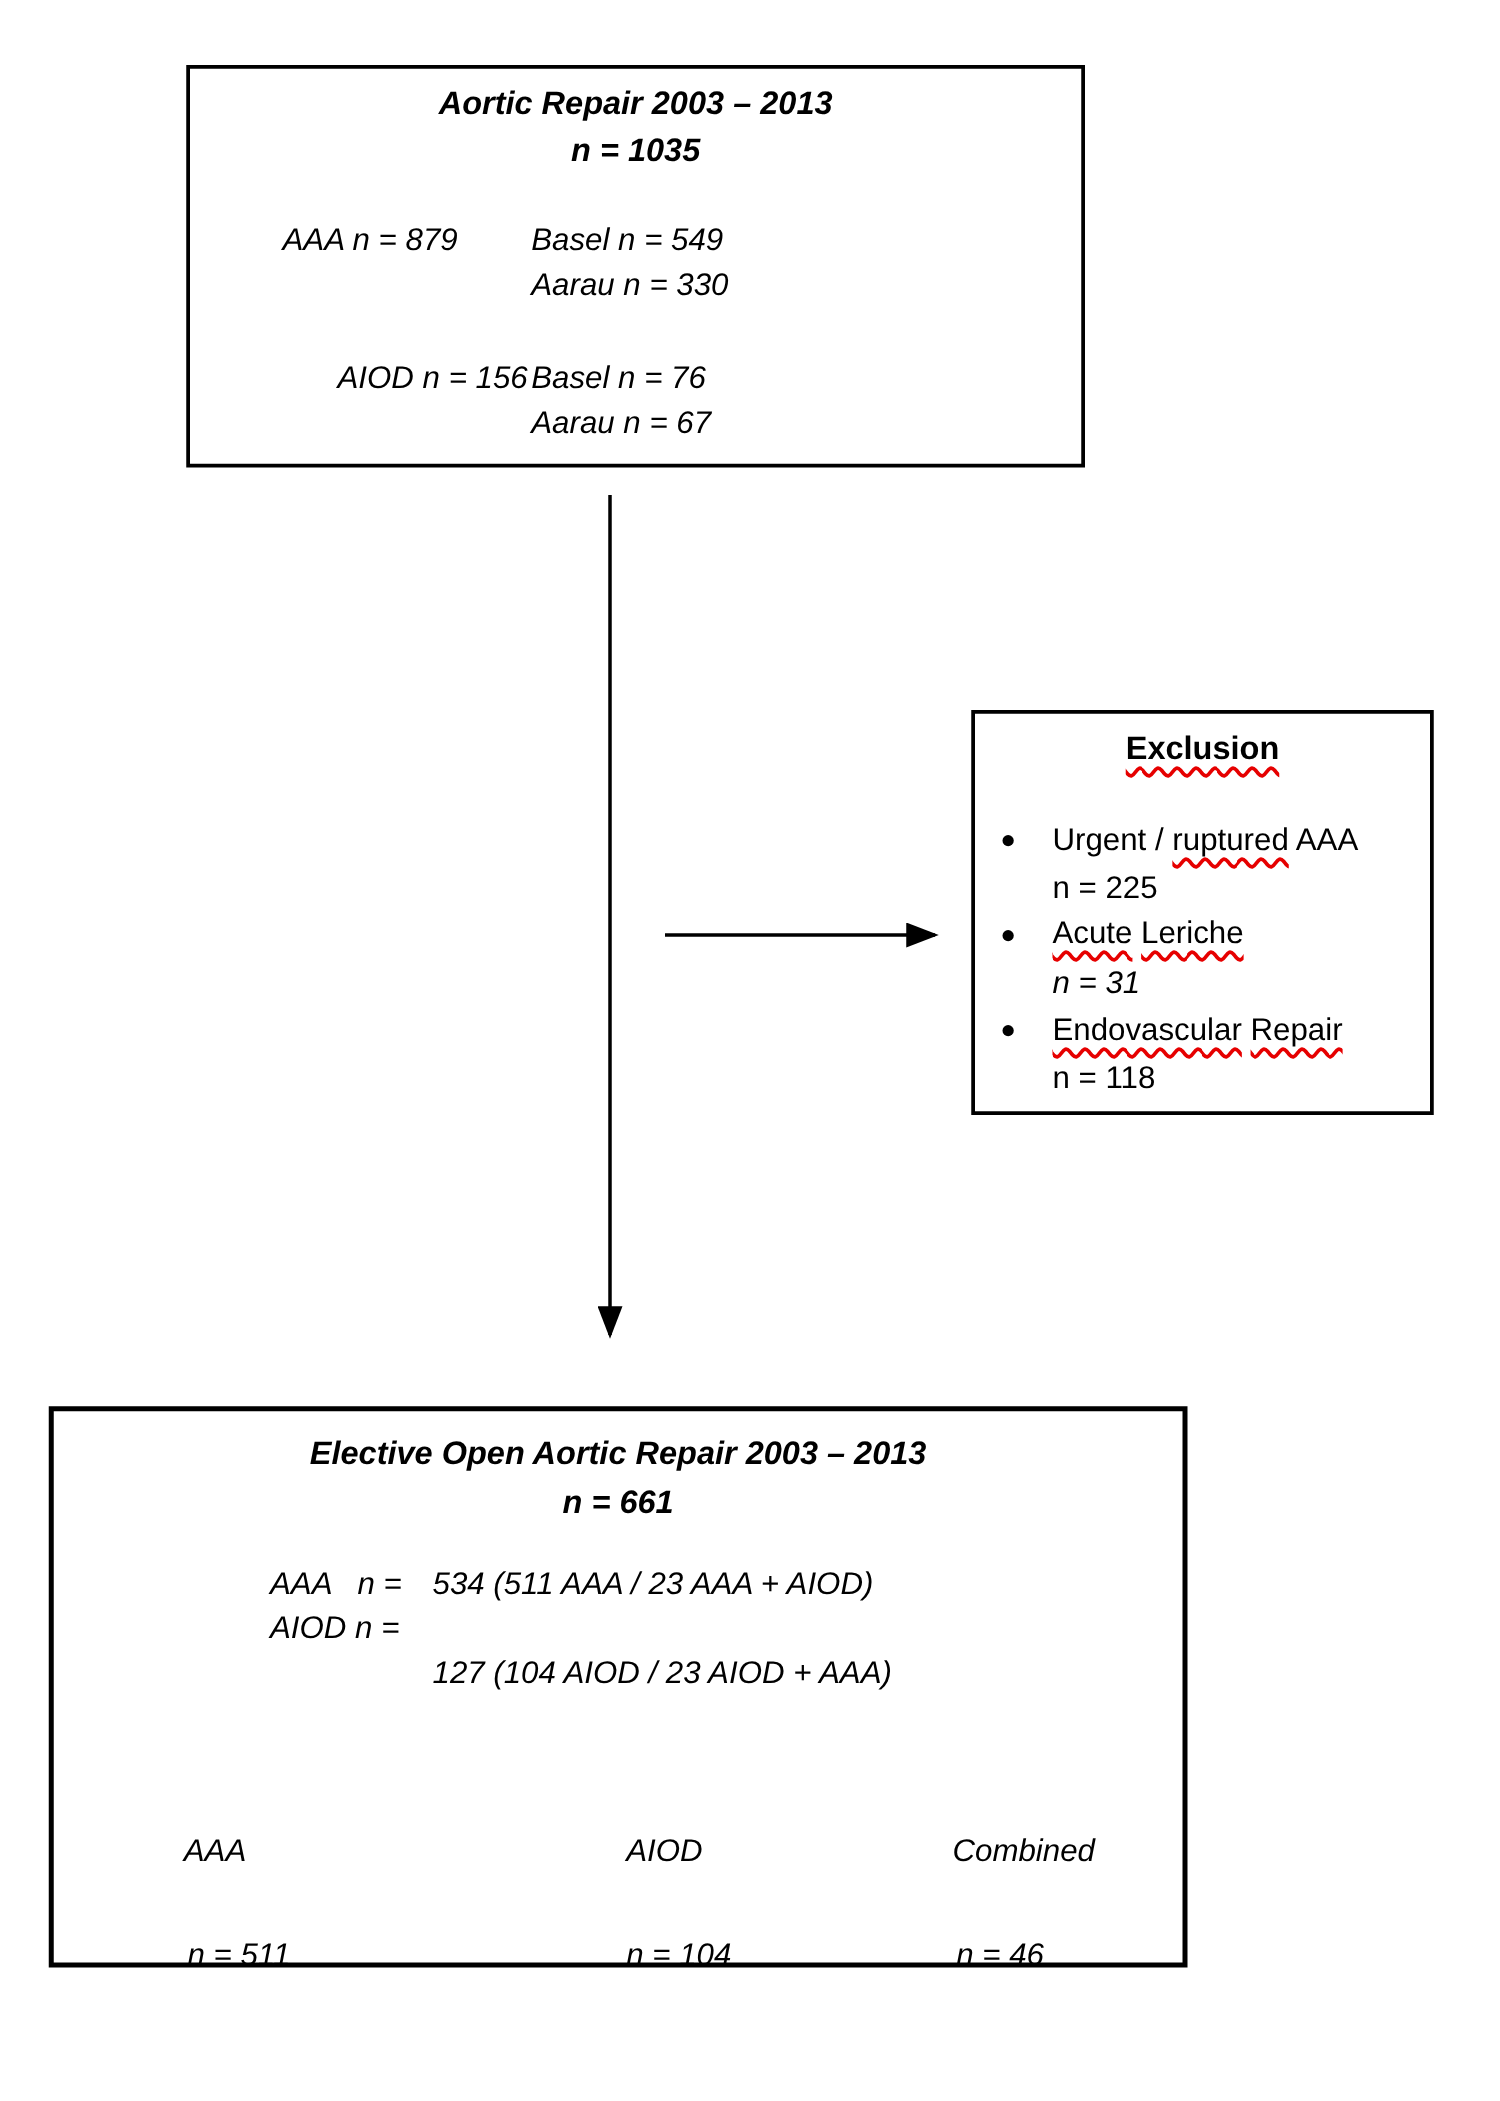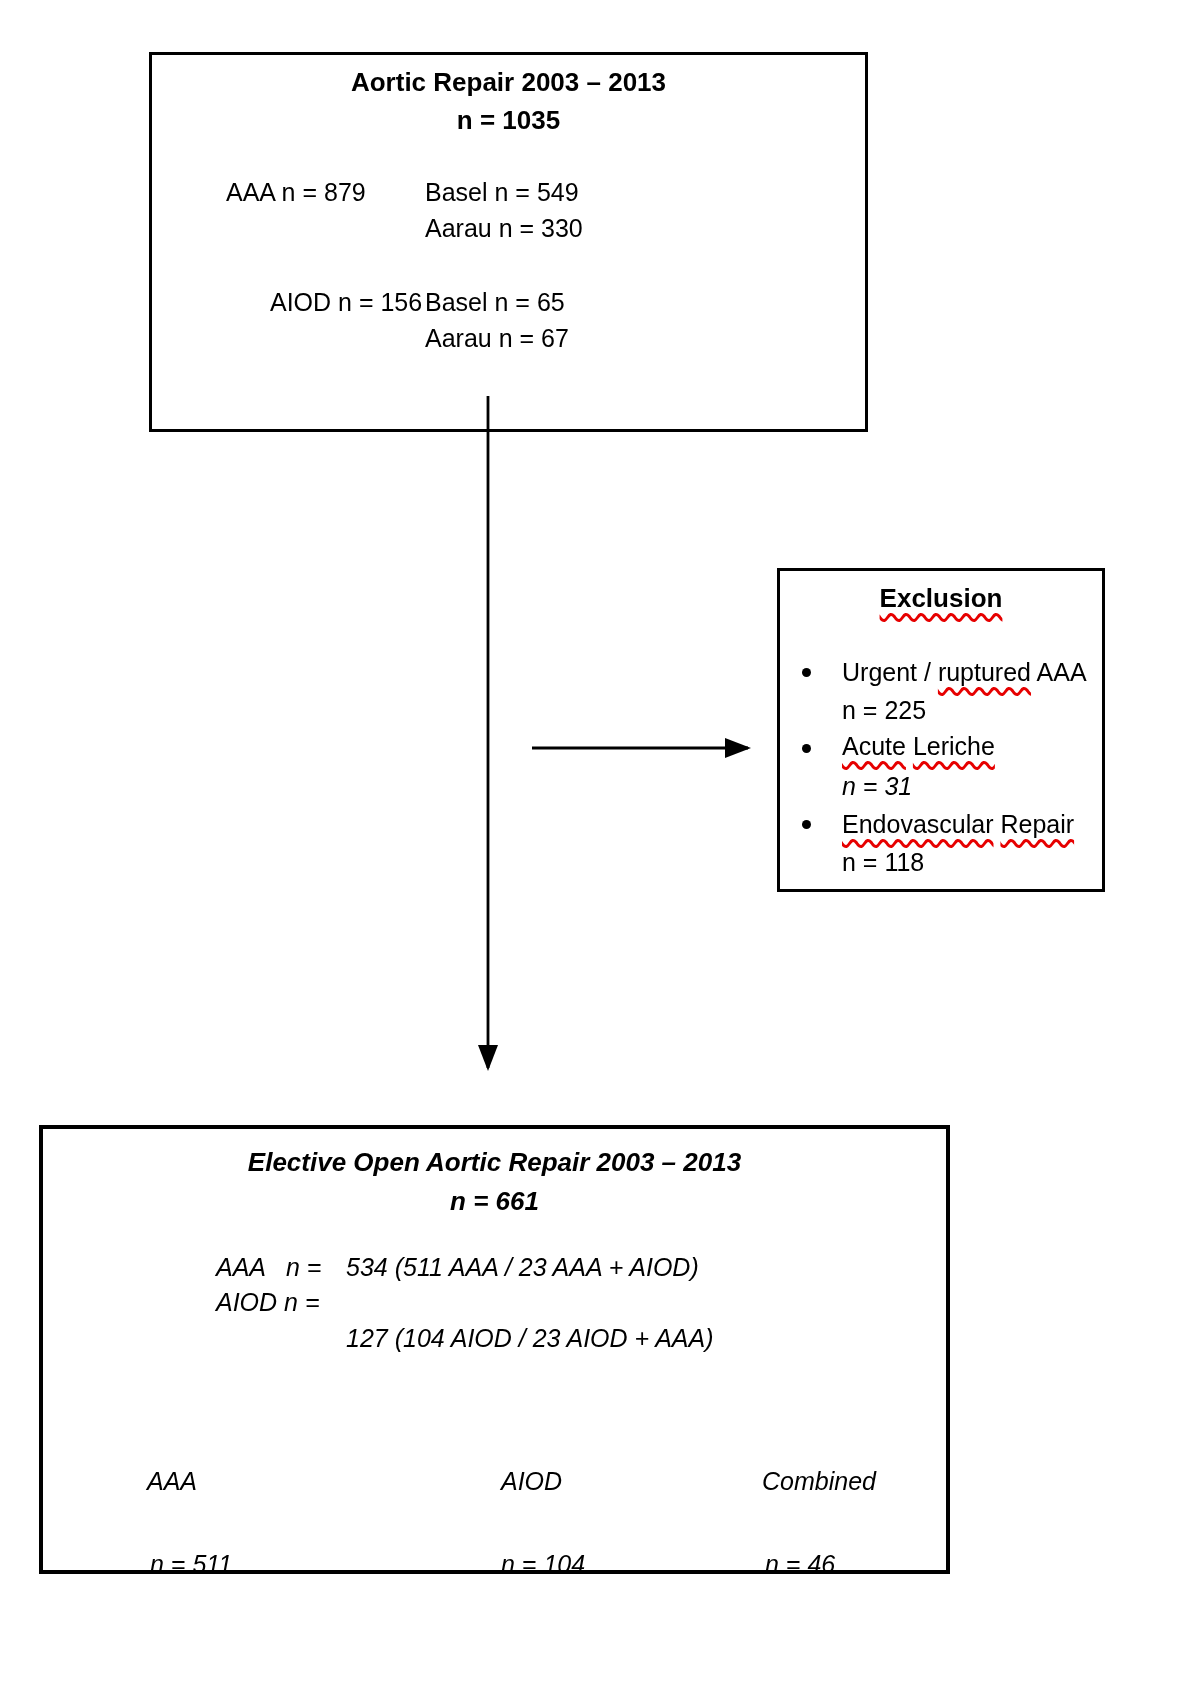--- a/index.html
+++ b/index.html
@@ -22,47 +22,47 @@
   }
   .dot{position:absolute;width:9px;height:9px;border-radius:50%;background:#000;}
   .arrows{position:absolute;left:0;top:0;pointer-events:none;}
   .arrow-line{stroke:#000;stroke-width:2.8;fill:none;}
 </style>
 </head>
 <body>
 
 <div class="canvas">
 
-  <div class="box" style="left:149px;top:52px;width:719px;height:380px;">
+  <div class="box" style="left:149px;top:52px;width:719px;height:322px;font-style:italic;">
     <div class="t t--bold t--center" style="top:12px;">Aortic Repair 2003 – 2013</div>
     <div class="t t--bold t--center" style="top:50px;">n = 1035</div>
 
     <span class="t" style="left:74px;top:122px;">AAA n = 879</span>
     <span class="t" style="left:273px;top:122px;">Basel n = 549</span>
     <span class="t" style="left:273px;top:158px;">Aarau n = 330</span>
 
     <span class="t" style="left:74px;top:232px;margin-left:44px;">AIOD n = 156</span>
-    <span class="t" style="left:273px;top:232px;">Basel n = 65</span>
+    <span class="t" style="left:273px;top:232px;">Basel n = 76</span>
     <span class="t" style="left:273px;top:268px;">Aarau n = 67</span>
   </div>
 
   <svg class="arrows" width="1200" height="1681" viewBox="0 0 1200 1681">
     <defs>
       <marker id="ah" markerUnits="userSpaceOnUse" markerWidth="26" markerHeight="20" refX="23" refY="10" orient="auto">
         <path d="M0,0 L26,10 L0,20 Z" fill="#000"></path>
       </marker>
     </defs>
     <line class="arrow-line" x1="488" y1="396" x2="488" y2="1068" marker-end="url(#ah)"></line>
     <line class="arrow-line" x1="532" y1="748" x2="748" y2="748" marker-end="url(#ah)"></line>
     <line class="arrow-line" x1="372" y1="1356" x2="230" y2="1440" marker-end="url(#ah)"></line>
     <line class="arrow-line" x1="492" y1="1362" x2="492" y2="1440" marker-end="url(#ah)"></line>
     <line class="arrow-line" x1="622" y1="1357" x2="734" y2="1442" marker-end="url(#ah)"></line>
   </svg>
 
-  <div class="box" style="left:777px;top:568px;width:328px;height:324px;">
+  <div class="box" style="left:777px;top:568px;width:370px;height:324px;">
     <div class="t t--bold t--center" style="top:12px;"><span class="sq">Exclusion</span></div>
 
     <span class="dot" style="left:22px;top:97px;"></span>
     <div class="t" style="left:62px;top:86px;"><span>Urgent /</span> <span class="sq">ruptured</span> <span>AAA</span></div>
     <div class="t" style="left:62px;top:124px;">n = 225</div>
 
     <span class="dot" style="left:22px;top:173px;"></span>
     <div class="t" style="left:62px;top:160px;"><span class="sq">Acute</span> <span class="sq">Leriche</span></div>
     <div class="t" style="left:62px;top:200px;font-style:italic;">n = 31</div>
 

